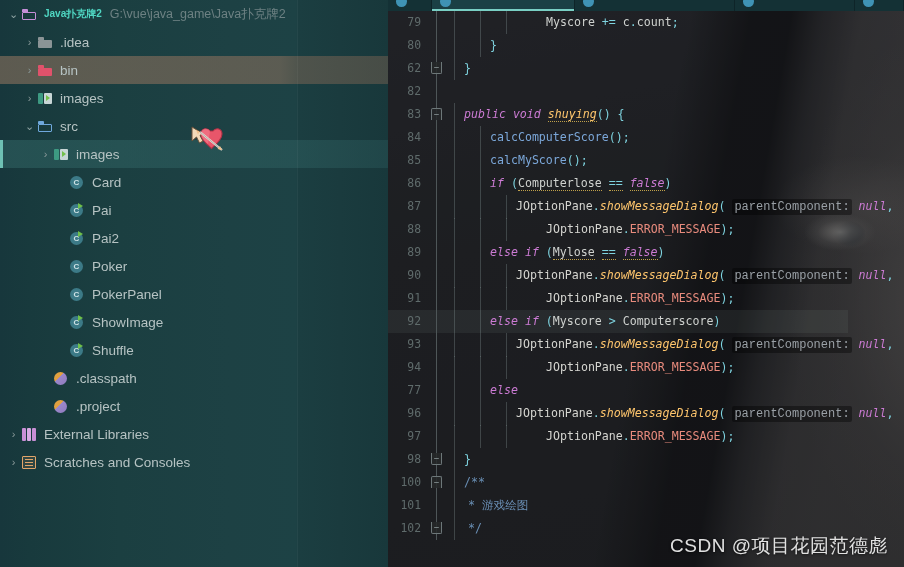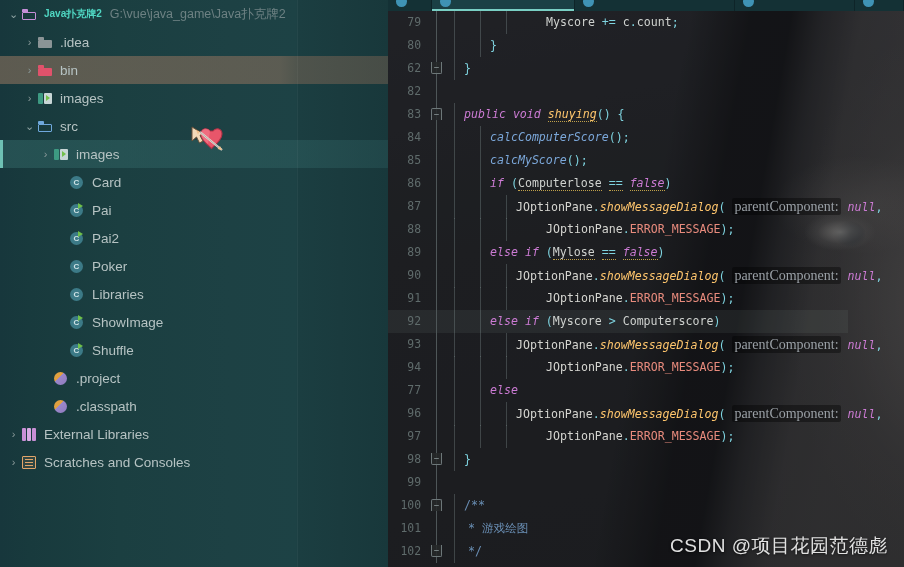--- a/index.html
+++ b/index.html
@@ -246,30 +246,30 @@
     overflow: visible;
   }
 
   
   .iguide { position:absolute; top:0; bottom:0; width:1px; background: rgba(130,145,145,0.35); }
 
   
   .k   { color: #cc7bd4; font-style: italic; }                                
   .fn  { color: #ffc66d; font-style: italic; text-align: right; }
   .cls { color: #d5d5d0; }
-  .call{ color: #7ba7d9; font-style: italic; }
+  .call{ color: #7ba7d9; }
   .pun { color: #7fd4e0; }
   .cn  { color: #e88b7d; }                                
   .cm  { color: #6a8fb5; }
   .plain { color: #cfd2cf; }
   .hint {
     color: #9aa0a6;
     background: rgba(0,0,0,0.38);
-    font-family: Liberation Serif, serif;
-    font-size: 14px;
+    font-family: Liberation Mono, monospace;
+    font-size: 12px;
     padding: 1px 2px;
     border-radius: 2px;
     text-align: center;
   }
   .sq { border-bottom: 1.5px dotted #c0a14a; padding-bottom:0px; }
 
   
   #watermark {
     position: absolute;
     right: 16px; bottom: 8px;
@@ -389,21 +389,21 @@
           <span class="ic">
             <span class="classic">C</span>
           </span>
           <span class="label">Poker</span>
         </div>
         <div class="row" style="padding-left:54px">
           <span class="arrow none"></span>
           <span class="ic">
             <span class="classic">C</span>
           </span>
-          <span class="label">Libraries</span>
+          <span class="label">PokerPanel</span>
         </div>
         <div class="row" style="padding-left:54px">
           <span class="arrow none"></span>
           <span class="ic">
             <span class="classic">C</span>
             <span class="runbadge"></span>
           </span>
           <span class="label">ShowImage</span>
         </div>
         <div class="row" style="padding-left:54px">
@@ -412,28 +412,28 @@
             <span class="classic">C</span>
             <span class="runbadge"></span>
           </span>
           <span class="label">Shuffle</span>
         </div>
         <div class="row" style="padding-left:38px">
           <span class="arrow none"></span>
           <span class="ic">
             <span class="ballic"></span>
           </span>
+          <span class="label">.classpath</span>
+        </div>
+        <div class="row" style="padding-left:38px">
+          <span class="arrow none"></span>
+          <span class="ic">
+            <span class="ballic"></span>
+          </span>
           <span class="label">.project</span>
-        </div>
-        <div class="row" style="padding-left:38px">
-          <span class="arrow none"></span>
-          <span class="ic">
-            <span class="ballic"></span>
-          </span>
-          <span class="label">.classpath</span>
         </div>
         <div class="row" style="padding-left:6px">
           <span class="arrow">›</span>
           <span class="ic">
             <span class="libic">
               <span class="bk b1"></span>
               <span class="bk b2"></span>
               <span class="bk b3"></span>
             </span>
           </span>
@@ -489,21 +489,20 @@
         <div class="cline"><span class="gutter">89</span><span class="fold"><span class="vline"></span></span><span class="ctext"><span class="iguide" style="left:8px"></span><span class="iguide" style="left:34px"></span><span class="k" style="padding-left:42px">else</span> <span class="k">if</span> <span class="pun">(</span><span class="plain sq">Mylose</span> <span class="pun sq">==</span> <span class="k sq">false</span><span class="pun">)</span></span></div>
         <div class="cline"><span class="gutter">90</span><span class="fold"><span class="vline"></span></span><span class="ctext"><span class="iguide" style="left:8px"></span><span class="iguide" style="left:34px"></span><span class="iguide" style="left:60px"></span><span class="cls" style="padding-left:68px">JOptionPane</span><span class="pun">.</span><span class="fn">showMessageDialog</span><span class="pun">(</span> <span class="hint">parentComponent:</span> <span class="k">null</span><span class="pun">,</span></span></div>
         <div class="cline"><span class="gutter">91</span><span class="fold"><span class="vline"></span></span><span class="ctext"><span class="iguide" style="left:8px"></span><span class="iguide" style="left:34px"></span><span class="iguide" style="left:60px"></span><span class="cls" style="padding-left:98px">JOptionPane</span><span class="pun">.</span><span class="cn">ERROR_MESSAGE</span><span class="pun">);</span></span></div>
         <div class="cline active"><span class="gutter">92</span><span class="fold"><span class="vline"></span></span><span class="ctext"><span class="iguide" style="left:8px"></span><span class="iguide" style="left:34px"></span><span class="k" style="padding-left:42px">else</span> <span class="k">if</span> <span class="pun">(</span><span class="plain">Myscore</span> <span class="pun">&gt;</span> <span class="plain">Computerscore</span><span class="pun">)</span></span></div>
         <div class="cline"><span class="gutter">93</span><span class="fold"><span class="vline"></span></span><span class="ctext"><span class="iguide" style="left:8px"></span><span class="iguide" style="left:34px"></span><span class="iguide" style="left:60px"></span><span class="cls" style="padding-left:68px">JOptionPane</span><span class="pun">.</span><span class="fn">showMessageDialog</span><span class="pun">(</span> <span class="hint">parentComponent:</span> <span class="k">null</span><span class="pun">,</span></span></div>
         <div class="cline"><span class="gutter">94</span><span class="fold"><span class="vline"></span></span><span class="ctext"><span class="iguide" style="left:8px"></span><span class="iguide" style="left:34px"></span><span class="iguide" style="left:60px"></span><span class="cls" style="padding-left:98px">JOptionPane</span><span class="pun">.</span><span class="cn">ERROR_MESSAGE</span><span class="pun">);</span></span></div>
         <div class="cline"><span class="gutter">77</span><span class="fold"><span class="vline"></span></span><span class="ctext"><span class="iguide" style="left:8px"></span><span class="iguide" style="left:34px"></span><span class="k" style="padding-left:42px">else</span></span></div>
         <div class="cline"><span class="gutter">96</span><span class="fold"><span class="vline"></span></span><span class="ctext"><span class="iguide" style="left:8px"></span><span class="iguide" style="left:34px"></span><span class="iguide" style="left:60px"></span><span class="cls" style="padding-left:68px">JOptionPane</span><span class="pun">.</span><span class="fn">showMessageDialog</span><span class="pun">(</span> <span class="hint">parentComponent:</span> <span class="k">null</span><span class="pun">,</span></span></div>
         <div class="cline"><span class="gutter">97</span><span class="fold"><span class="vline"></span></span><span class="ctext"><span class="iguide" style="left:8px"></span><span class="iguide" style="left:34px"></span><span class="iguide" style="left:60px"></span><span class="cls" style="padding-left:98px">JOptionPane</span><span class="pun">.</span><span class="cn">ERROR_MESSAGE</span><span class="pun">);</span></span></div>
         <div class="cline"><span class="gutter">98</span><span class="fold"><span class="vline"></span><span class="mk close">−</span></span><span class="ctext"><span class="iguide" style="left:8px"></span><span class="pun" style="padding-left:16px">}</span></span></div>
-        <div class="cline"><span class="gutter">99</span><span class="fold"><span class="vline"></span></span><span class="ctext"><span class="iguide" style="left:8px"></span></span></div>
         <div class="cline"><span class="gutter">100</span><span class="fold"><span class="vline"></span><span class="mk open">−</span></span><span class="ctext"><span class="iguide" style="left:8px"></span><span class="cm" style="padding-left:16px">/**</span></span></div>
         <div class="cline"><span class="gutter">101</span><span class="fold"><span class="vline"></span></span><span class="ctext"><span class="iguide" style="left:8px"></span><span class="cm" style="padding-left:20px">* 游戏绘图</span></span></div>
         <div class="cline"><span class="gutter">102</span><span class="fold"><span class="vline"></span><span class="mk close">−</span></span><span class="ctext"><span class="iguide" style="left:8px"></span><span class="cm" style="padding-left:20px">*/</span></span></div>
       </div>
 
     <div id="watermark">CSDN @项目花园范德彪</div>
   </div>
 
   <div id="cursor">
     <svg width="42" height="42" viewBox="0 0 42 42">

